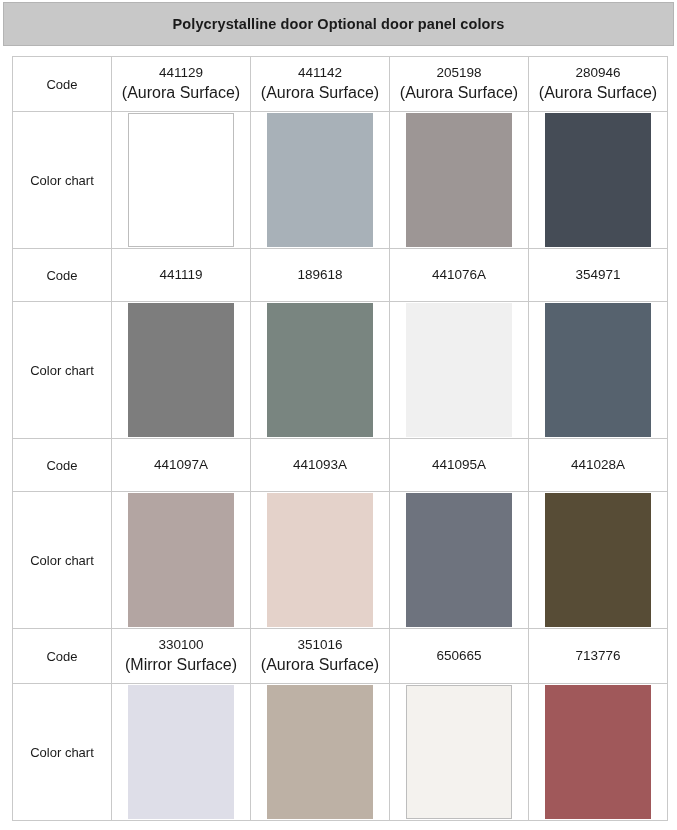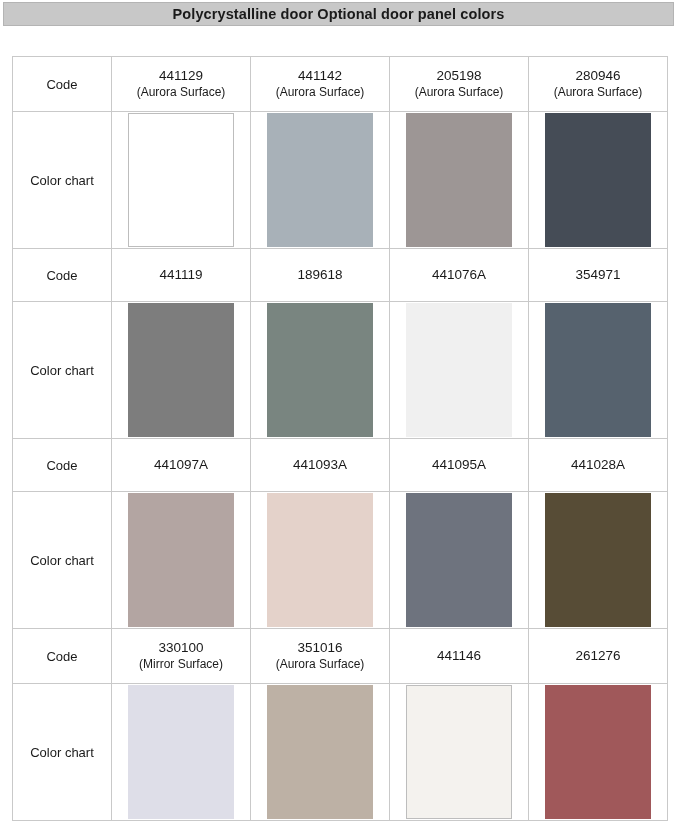--- a/index.html
+++ b/index.html
@@ -20,21 +20,21 @@
     height: 830px;
     box-sizing: border-box;
   }
 
   
   .title-banner {
     position: absolute;
     left: 3px;
     top: 2px;
     width: 671px;
-    height: 24px;
+    height: 44px;
     box-sizing: border-box;
     background: #c8c8c8;
     border: 1px solid #b4b4b4;
     display: flex;
     align-items: center;
     justify-content: center;
   }
   .title-banner .title-text {
     font-size: 14.5px;
     font-weight: bold;
@@ -70,21 +70,21 @@
 
   
   .code-row td { height: 52px; }
   .code-row.tall td { height: 54px; }
   .code-main {
     font-size: 13.5px;
     line-height: 1.25;
     color: #1a1a1a;
   }
   .code-sub {
-    font-size: 12px;
+    font-size: 16px;
     line-height: 1.25;
     color: #1a1a1a;
     margin-top: 1px;
   }
   .code-sub:empty { display: none; }
 
   
   .swatch-row td { height: 136px; }
   .swatch-cell-inner {
     width: 100%;
@@ -254,25 +254,25 @@
         <td class="label-cell">Code</td>
         <td>
           <div class="code-main">330100</div>
           <div class="code-sub">(Mirror Surface)</div>
         </td>
         <td>
           <div class="code-main">351016</div>
           <div class="code-sub">(Aurora Surface)</div>
         </td>
         <td>
-          <div class="code-main">441146</div>
-
-        </td>
-        <td>
-          <div class="code-main">261276</div>
+          <div class="code-main">650665</div>
+
+        </td>
+        <td>
+          <div class="code-main">713776</div>
 
         </td>
       </tr>
       <tr class="swatch-row">
         <td class="label-cell">Color chart</td>
         <td>
           <div class="swatch-cell-inner">
             <div class="swatch" title="#dedee8" style="background-color: rgb(222, 222, 232);"></div>
           </div>
         </td>

